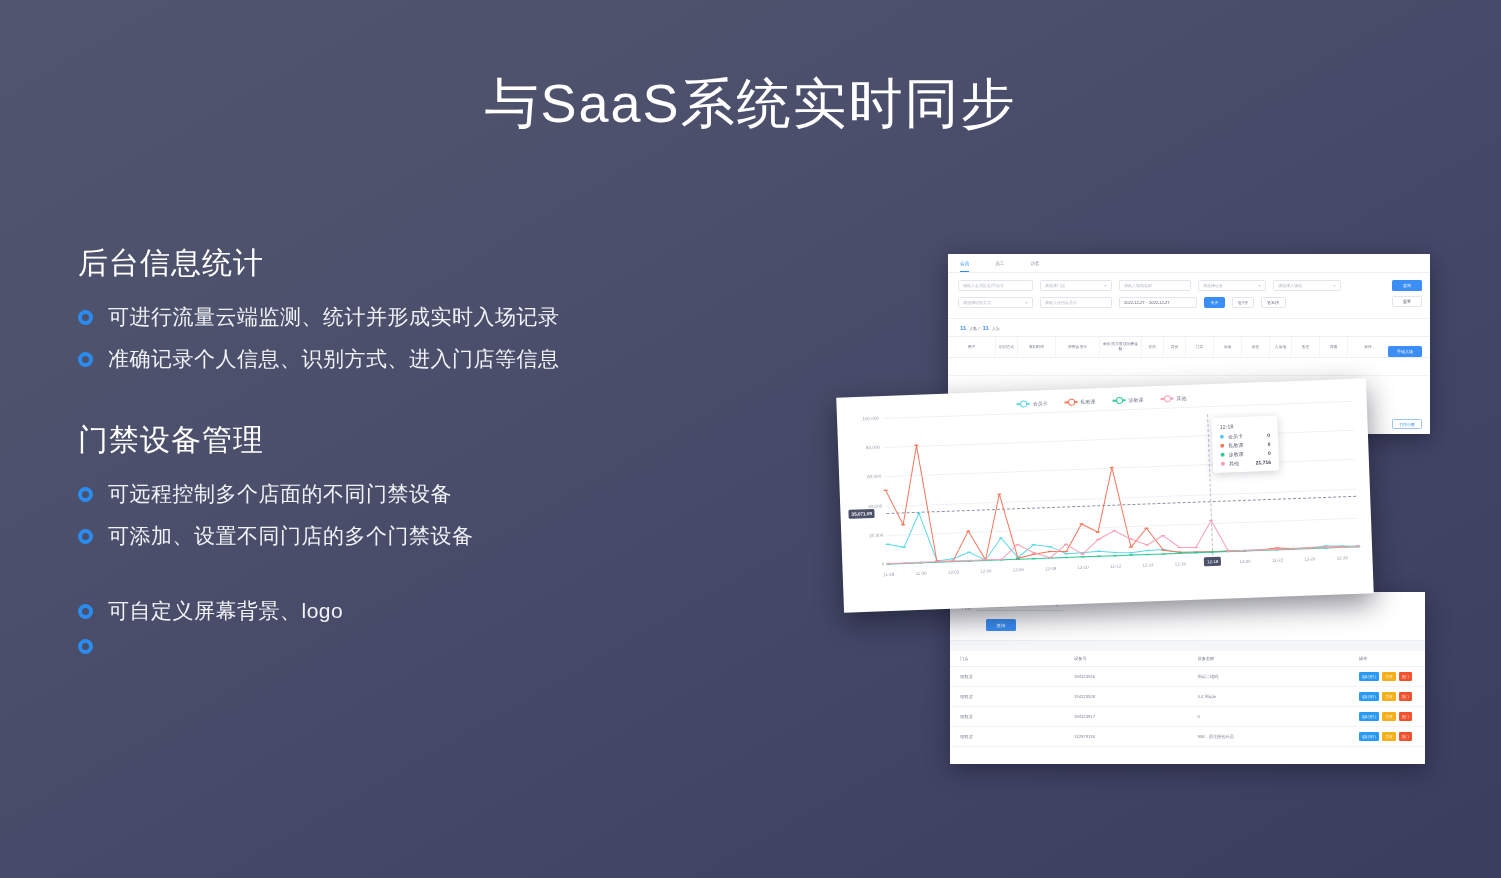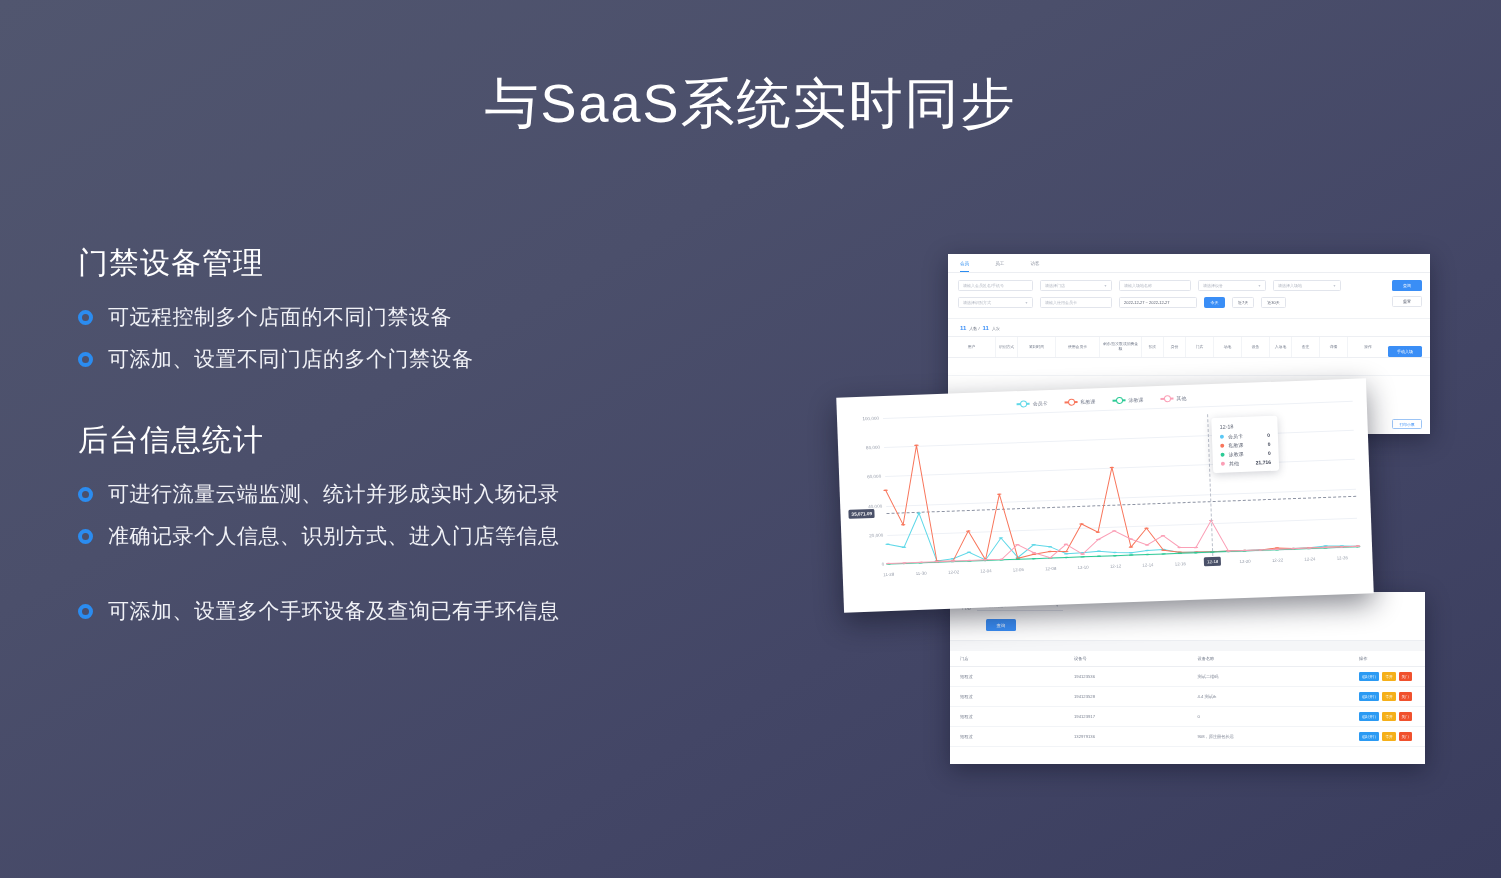--- a/index.html
+++ b/index.html
@@ -199,47 +199,50 @@
   .tt-guide { position: absolute; width: 0; border-left: 1px dashed #b9bec9; }
 </style>
 </head>
 <body>
 
 <h1 class="page-title">与SaaS系统实时同步</h1>
 
 <div class="features">
 
   <div class="feature-block">
+    <div class="feature-heading">后台信息统计</div>
+    <div class="feature-item">
+      <span class="bullet"></span>
+      <span class="feature-text">可进行流量云端监测、统计并形成实时入场记录</span>
+    </div>
+    <div class="feature-item">
+      <span class="bullet"></span>
+      <span class="feature-text">准确记录个人信息、识别方式、进入门店等信息</span>
+    </div>
+  </div>
+
+  <div class="feature-block">
     <div class="feature-heading">门禁设备管理</div>
     <div class="feature-item">
       <span class="bullet"></span>
       <span class="feature-text">可远程控制多个店面的不同门禁设备</span>
     </div>
     <div class="feature-item">
       <span class="bullet"></span>
       <span class="feature-text">可添加、设置不同门店的多个门禁设备</span>
     </div>
   </div>
 
   <div class="feature-block">
-    <div class="feature-heading">后台信息统计</div>
     <div class="feature-item">
       <span class="bullet"></span>
-      <span class="feature-text">可进行流量云端监测、统计并形成实时入场记录</span>
+      <span class="feature-text">可自定义屏幕背景、logo</span>
     </div>
     <div class="feature-item">
       <span class="bullet"></span>
-      <span class="feature-text">准确记录个人信息、识别方式、进入门店等信息</span>
-    </div>
-  </div>
-
-  <div class="feature-block">
-    <div class="feature-item">
-      <span class="bullet"></span>
-      <span class="feature-text">可添加、设置多个手环设备及查询已有手环信息</span>
     </div>
   </div>
 
 </div>
 
 <div class="mocks">
 
   <div class="mock mock-a">
     <div class="tabs">
       <div class="tab active">会员</div>

